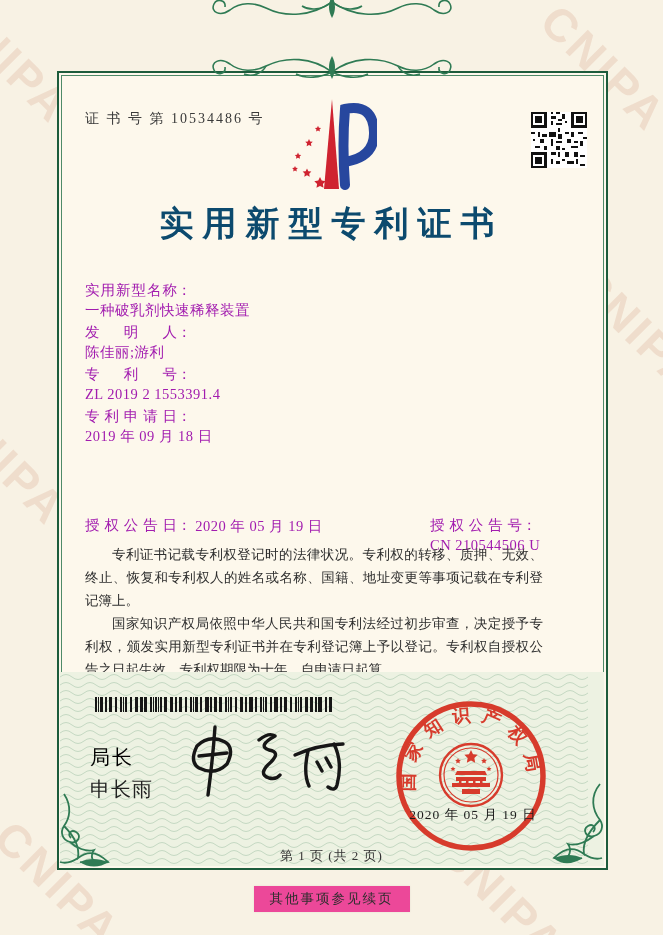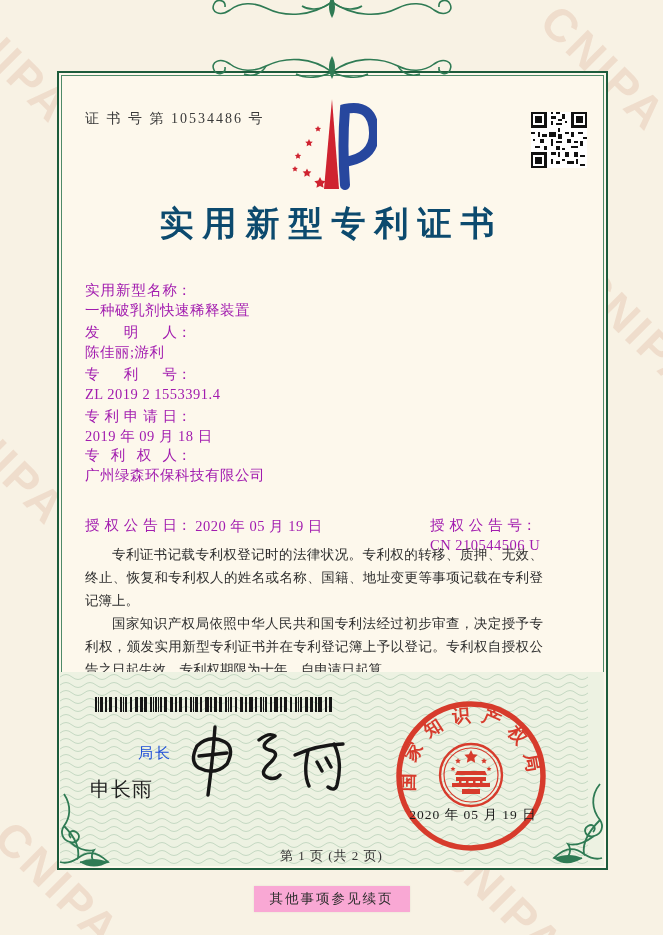--- a/index.html
+++ b/index.html
@@ -23,32 +23,32 @@
   .grant-right .fvalue{width:150px;}
   .paras{position:absolute;left:85px;top:543px;width:458px;font-size:13.5px;color:#2e2e2e;
          line-height:23px;text-align:justify;}
   .paras p{margin:0;text-indent:2em;}
   .band{position:absolute;left:60px;top:672px;width:544px;height:194px;background:#edf2e2;}
   .barcode{position:absolute;left:95px;top:697px;width:237px;height:15px;
     background:
       repeating-linear-gradient(90deg,#161616 0 2px,rgba(0,0,0,0) 2px 5px),
       repeating-linear-gradient(90deg,#161616 0 1px,rgba(0,0,0,0) 1px 7px),
       repeating-linear-gradient(90deg,rgba(0,0,0,0) 0 3px,#161616 3px 4px,rgba(0,0,0,0) 4px 11px);}
-  .director-title{position:absolute;left:90px;top:744px;font-size:15px;color:#1d4ed8;
-     font-family:"Liberation Sans", sans-serif;letter-spacing:2px;margin-left:48px;}
+  .director-title{position:absolute;left:90px;top:744px;font-size:20px;color:#000000;
+     font-family:"Liberation Sans", sans-serif;letter-spacing:2px;}
   .director-name{position:absolute;left:90px;top:776px;font-size:20px;color:#222;
      font-family:"Liberation Sans", sans-serif;letter-spacing:1px;}
   .sig{position:absolute;left:175px;top:714px;}
   .seal{position:absolute;left:392px;top:697px;}
   .seal-date{position:absolute;left:398px;top:806px;width:150px;text-align:center;
      font-size:13.5px;color:#1c1c1c;letter-spacing:1px;}
   .page-info{position:absolute;left:0;top:847px;width:100%;text-align:center;
      font-size:13px;color:#333;letter-spacing:1px;}
   .cont-note{position:absolute;left:50%;transform:translateX(-50%);top:886px;
-     background:#f9a8d4;padding:4px 16px;font-size:13.5px;color:#2e2e2e;letter-spacing:2px;
+     background:#ec4899;padding:4px 16px;font-size:13.5px;color:#2e2e2e;letter-spacing:2px;
      box-shadow:0 0 2px rgba(0,0,0,0.08);font-family:Liberation Serif, serif;}
   .orn-top{position:absolute;left:50%;transform:translateX(-50%);top:52px;}
   .orn-cut{position:absolute;left:50%;transform:translateX(-50%) scaleY(-1);top:-20px;}
   .corner-bl{position:absolute;left:58px;top:792px;}
   .corner-br{position:absolute;left:548px;top:782px;transform:scaleX(-1);}
   .logo{position:absolute;left:287px;top:93px;}
   .qr{position:absolute;left:531px;top:112px;}
 </style>
 </head>
 <body>
@@ -169,24 +169,20 @@
     <span class="fvalue">陈佳丽;游利</span>
   </div>
   <div class="field" style="top:365px;">
     <span class="flabel">专利号</span><span class="fcolon">：</span>
     <span class="fvalue">ZL 2019 2 1553391.4</span>
   </div>
   <div class="field" style="top:407px;">
     <span class="flabel">专利申请日</span><span class="fcolon">：</span>
     <span class="fvalue">2019 年 09 月 18 日</span>
   </div>
-  <div class="field" style="top:446px;">
-    <span class="flabel">专利权人</span><span class="fcolon">：</span>
-    <span class="fvalue">广州绿森环保科技有限公司</span>
-  </div>
   <div class="field" style="top:516px;">
     <span class="flabel">授权公告日</span><span class="fcolon">：</span>
     <span class="fvalue" style="width:150px;">2020 年 05 月 19 日</span>
     <span class="grant-right">
       <span class="flabel">授权公告号</span><span class="fcolon">：</span>
       <span class="fvalue">CN 210544506 U</span>
     </span>
   </div>
 
   <div class="paras">

